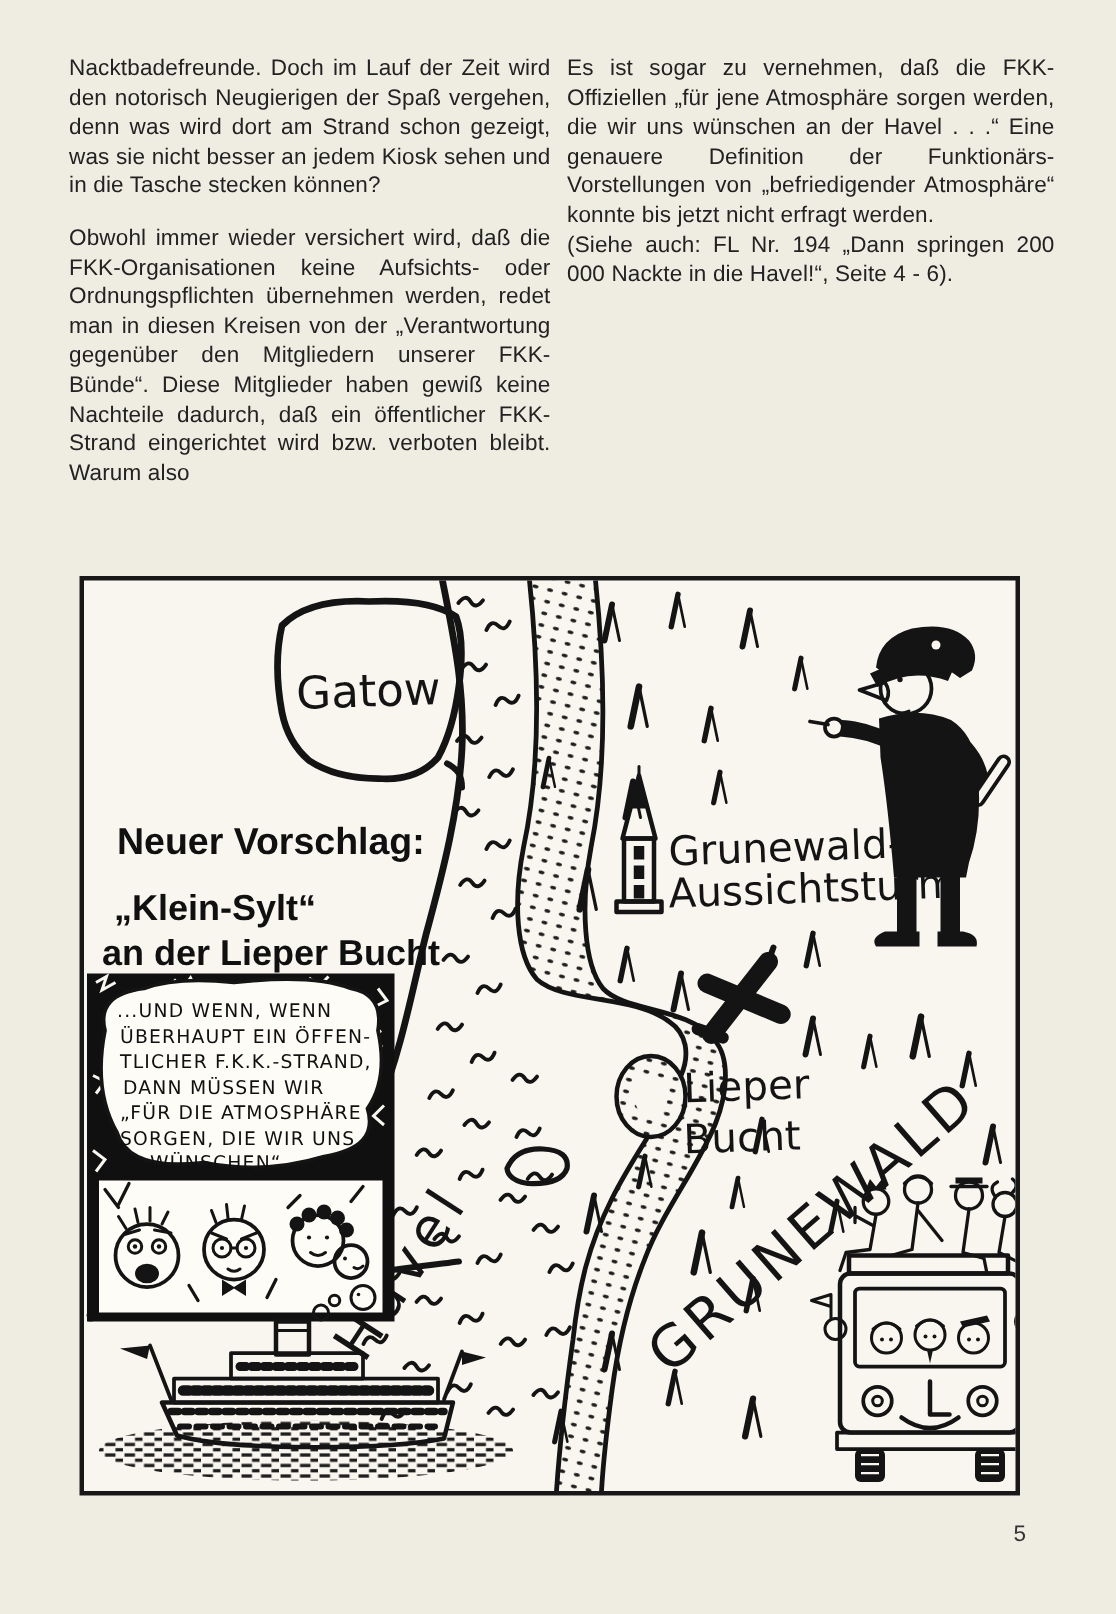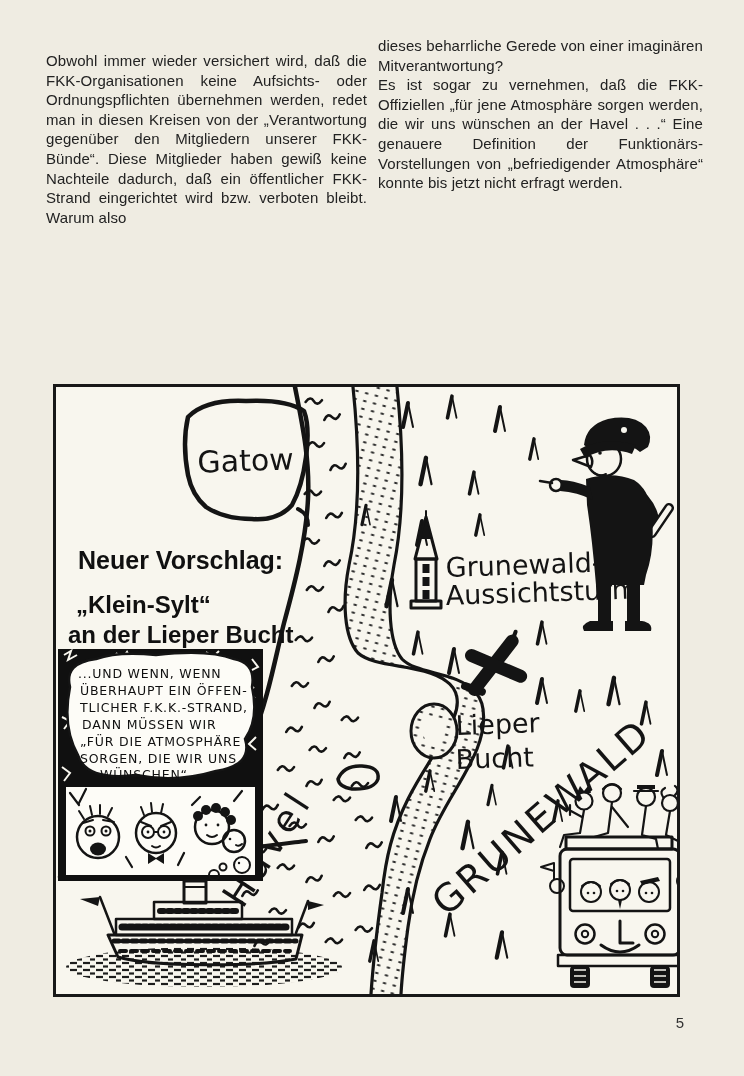--- a/index.html
+++ b/index.html
@@ -32,26 +32,27 @@
   .hand{font-family:"DejaVu Sans",sans-serif;fill:#141414;}
   .hl{font-family:"Liberation Sans",sans-serif;font-weight:bold;fill:#101010;}
   .bubble-line{font-family:"DejaVu Sans",sans-serif;font-size:12.5px;letter-spacing:.8px;fill:#101010;}
 </style>
 </head>
 <body>
 
 <div class="page">
 
   <div class="col col-left">
+    <p class="para">Nacktbadefreunde. Doch im Lauf der Zeit wird den notorisch Neugierigen der Spaß vergehen, denn was wird dort am Strand schon gezeigt, was sie nicht besser an jedem Kiosk sehen und in die Tasche stecken können?</p>
     <p class="para gap">Obwohl immer wieder versichert wird, daß die FKK-Organisationen keine Aufsichts- oder Ordnungspflichten übernehmen wer­den, redet man in diesen Kreisen von der „Verantwortung gegenüber den Mitglie­dern unserer FKK-Bünde“. Diese Mitglie­der haben gewiß keine Nachteile dadurch, daß ein öffentlicher FKK-Strand eingerich­tet wird bzw. verboten bleibt. Warum also</p>
   </div>
 
   <div class="col col-right">
-    <p class="para">dieses beharrliche Gerede von einer ima­ginären Mitverantwortung?</p>
     <p class="para">Es ist sogar zu vernehmen, daß die FKK-Offiziellen „für jene Atmosphäre sorgen werden, die wir uns wünschen an der Ha­vel . . .“ Eine genauere Definition der Funktionärs-Vorstellungen von „befriedi­gender Atmosphäre“ konnte bis jetzt nicht erfragt werden.</p>
+    <p class="para">(Siehe auch: FL Nr. 194 „Dann springen 200 000 Nackte in die Havel!“, Seite 4 - 6).</p>
   </div>
 
   <div class="map-frame">
     <svg viewBox="0 0 621 607" width="621" height="607">
       <defs>
         <pattern id="stipple" width="10" height="8" patternUnits="userSpaceOnUse" patternTransform="rotate(14)">
           <rect width="10" height="8" fill="#f8f6ee"></rect>
           <ellipse cx="3" cy="3" rx="2" ry="1.1" fill="#1d1d1d"></ellipse>
         </pattern>
         <pattern id="hatch" width="13" height="7" patternUnits="userSpaceOnUse">

